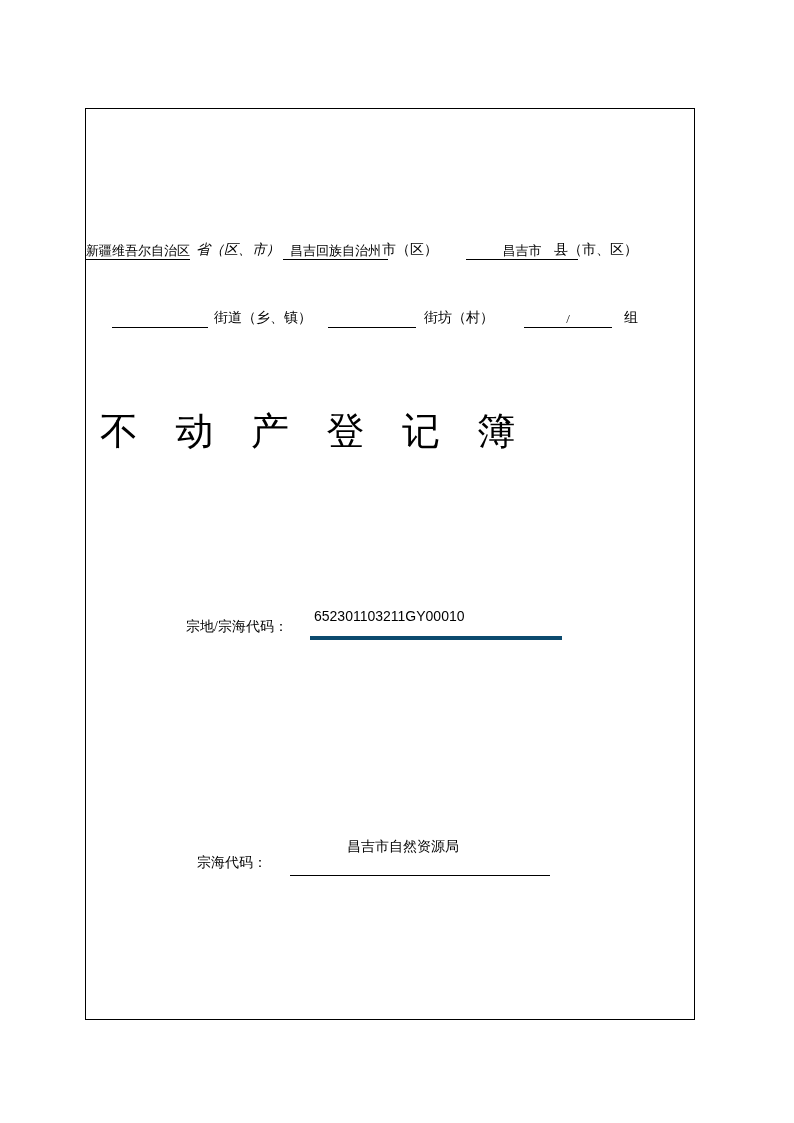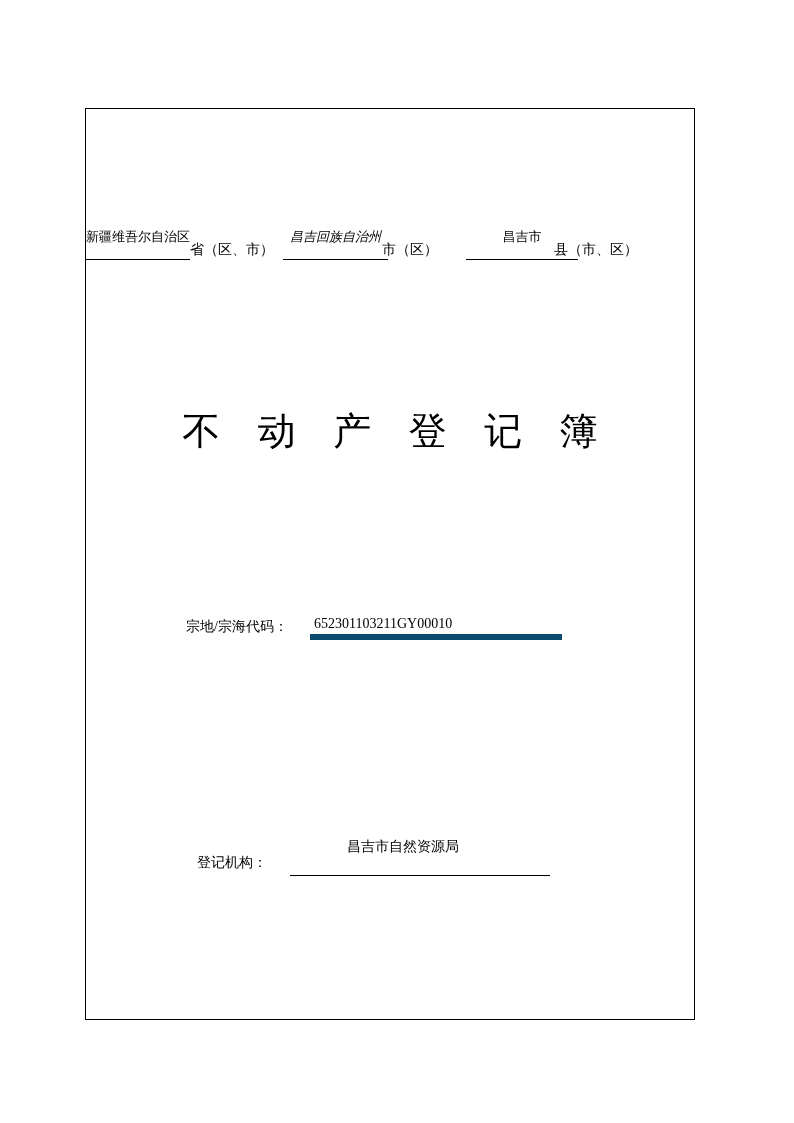--- a/index.html
+++ b/index.html
@@ -40,43 +40,43 @@
     width: 608px;
     height: 46px;
   }
   .fill {
     display: inline-block;
     text-align: center;
     border-bottom: 1px solid #000000;
     vertical-align: bottom;
     font-size: 13px;
     line-height: 15px;
-    padding-bottom: 15px;
+    padding-bottom: 1px;
   }
   .fill.two-line {
     line-height: 14.5px;
   }
   .lbl {
     display: inline-block;
     vertical-align: bottom;
     font-size: 14px;
     line-height: 16px;
     padding-bottom: 2px;
     white-space: nowrap;
   }
 
   .admin-row .cell {
     position: absolute;
     bottom: 0;
   }
 
   
   .p-province-val { left: 0px;   width: 104px; }
-  .p-province-lbl { left: 104px; }
-  .p-city-val     { left: 197px; width: 105px; font-style: italic; }
+  .p-province-lbl { left: 110px; font-style: italic; }
+  .p-city-val     { left: 197px; width: 105px; }
   .p-city-lbl     { left: 296px; }
   .p-county-val   { left: 380px; width: 112px; }
   .p-county-lbl   { left: 468px; }
 
   
   .street-row {
     position: absolute;
     left: 86px;
     top: 296px;
     width: 608px;
@@ -89,21 +89,20 @@
   .s-block-lbl  { left: 338px; }
   .s-group-val  { left: 438px; width: 88px; }
   .s-group-lbl  { left: 538px; }
 
   
   .doc-title {
     position: absolute;
     left: 86px;
     top: 406px;
     width: 608px;
-    text-align: center;
     font-size: 38px;
     letter-spacing: 14px;
     text-indent: 14px;
     font-family: "Liberation Serif", "DejaVu Serif", serif;
     font-weight: normal;
   }
 
   
   .parcel-row {
     position: absolute;
@@ -118,26 +117,26 @@
     bottom: 4px;
     font-size: 14px;
     white-space: nowrap;
     text-align: right;
   }
   .parcel-row .pvalue {
     position: absolute;
     left: 124px;
     bottom: 0;
     width: 248px;
-    border-bottom: 6px solid #0c4a6e;
+    border-bottom: 4px solid #0c4a6e;
     font-size: 14px;
     line-height: 17px;
     padding-left: 4px;
-    padding-bottom: 2px;
-    font-family: Liberation Serif, serif;
+    padding-bottom: 11px;
+    font-family: Liberation Sans, sans-serif;
   }
 
   
   .agency-row {
     position: absolute;
     left: 197px;
     top: 844px;
     width: 420px;
     height: 32px;
   }
@@ -172,26 +171,36 @@
     <div class="cell fill two-line p-province-val">新疆维吾尔自治区</div>
     <div class="cell lbl p-province-lbl">省（区、市）</div>
 
     <div class="cell fill two-line p-city-val">昌吉回族自治州</div>
     <div class="cell lbl p-city-lbl">市（区）</div>
 
     <div class="cell fill p-county-val">昌吉市</div>
     <div class="cell lbl p-county-lbl">县（市、区）</div>
   </div>
 
+  <div class="street-row">
+    <div class="cell fill s-street-val"></div>
+    <div class="cell lbl s-street-lbl">街道（乡、镇）</div>
+
+    <div class="cell fill s-block-val"></div>
+    <div class="cell lbl s-block-lbl">街坊（村）</div>
+
+    <div class="cell fill s-group-val">/</div>
+    <div class="cell lbl s-group-lbl">组</div>
+  </div>
 
   <div class="doc-title">不 动 产 登 记 簿</div>
 
   <div class="parcel-row">
     <div class="plabel">宗地/宗海代码：</div>
     <div class="pvalue">652301103211GY00010</div>
   </div>
 
   <div class="agency-row">
-    <div class="alabel">登记机构：</div>
+    <div class="alabel">宗海代码：</div>
     <div class="avalue">昌吉市自然资源局</div>
   </div>
 
 </div>
 
 </body></html>

